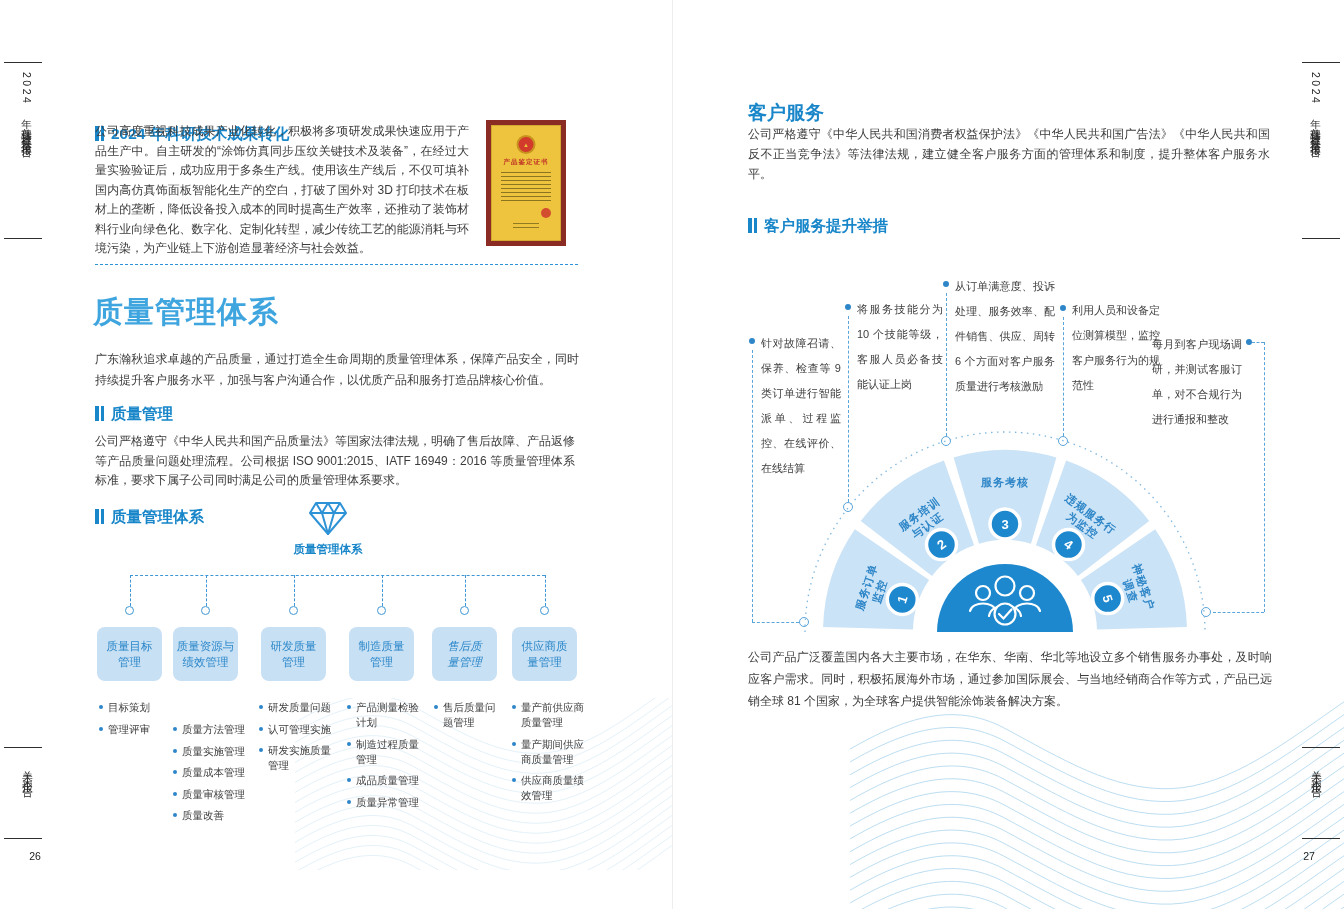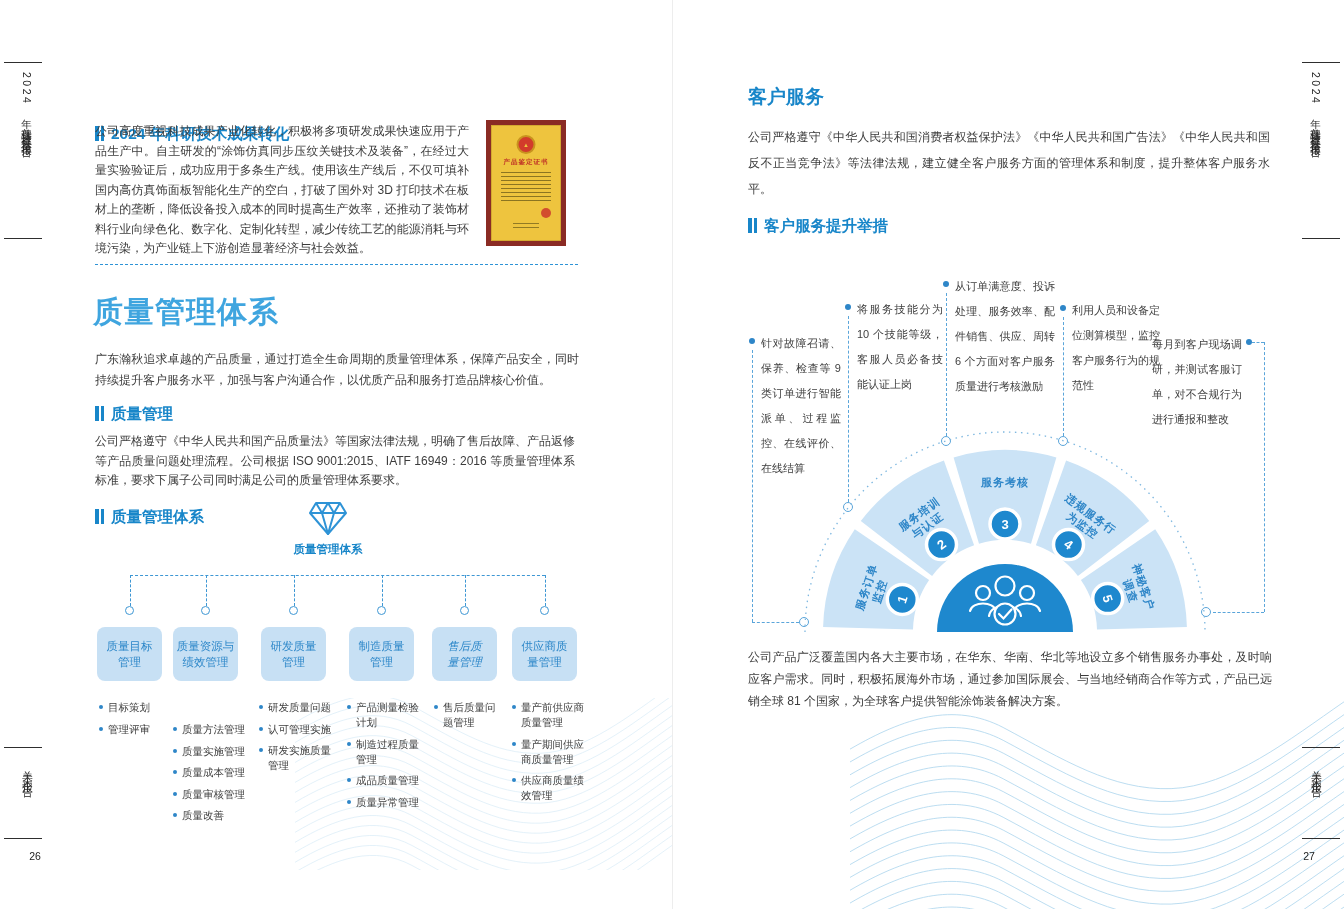--- a/index.html
+++ b/index.html
@@ -10,21 +10,21 @@
   .sline{position:absolute;height:1px;background:#2e2e2e;width:38px;}
   .vtext{position:absolute;writing-mode:vertical-rl;font-size:10.5px;letter-spacing:2.5px;color:#222;}
   .pnum{position:absolute;font-size:10.5px;color:#222;width:22px;text-align:center;}
   .seam{position:absolute;left:672px;top:0;width:1px;height:909px;background:#ededed;}
   
   .sec-h{position:absolute;font-size:15.5px;font-weight:bold;color:#1886C9;white-space:nowrap;}
   .marker{display:inline-block;width:9px;height:15px;margin-right:7px;
           background:linear-gradient(90deg,#1886C9 0 4.5px,transparent 4.5px 6.5px,#1886C9 6.5px 9px);
           vertical-align:-1.5px;}
   .big-h{position:absolute;font-size:30px;font-weight:bold;color:#3FA5DF;letter-spacing:1px;}
-  .mid-h{position:absolute;font-size:19px;font-weight:bold;color:#1886C9;}
+  .mid-h{position:absolute;font-size:19px;font-weight:bold;color:#1886C9;margin-top:16px;}
   .body{position:absolute;font-size:12px;line-height:19.5px;text-align:justify;color:#3c3c3c;}
   
   .dashed-sep{position:absolute;border-top:1.5px dashed #2E93D6;}
   
   .dash-h{position:absolute;border-top:1px dashed #3E97D4;}
   .dash-v{position:absolute;border-left:1px dashed #3E97D4;}
   .node{position:absolute;width:7px;height:7px;border:1.5px solid #3E97D4;border-radius:50%;background:#fff;}
   .qbox{position:absolute;width:65px;height:54px;background:#C7E0F4;border-radius:8px;
         color:#2D87C9;font-size:11.5px;line-height:16px;text-align:center;
         display:flex;flex-direction:column;justify-content:center;font-weight:500;}
@@ -288,21 +288,21 @@
 
   <div class="sline" style="left:1302px;top:62px;"></div>
   <div class="vtext" style="left:1309px;top:72px;height:160px;">2024 年 普瑞特社会责任报告</div>
   <div class="sline" style="left:1302px;top:238px;"></div>
   <div class="sline" style="left:1302px;top:747px;"></div>
   <div class="vtext" style="left:1310px;top:762px;height:72px;letter-spacing:4px;">关于本报告</div>
   <div class="sline" style="left:1302px;top:838px;"></div>
   <div class="pnum" style="left:1298px;top:850px;">27</div>
 
   <div class="mid-h" style="left:748px;top:84px;">客户服务</div>
-  <div class="body" style="left:748px;top:124px;width:522px;line-height:26px;">公司严格遵守《中华人民共和国消费者权益保护法》《中华人民共和国广告法》《中华人民共和国反不正当竞争法》等法律法规，建立健全客户服务方面的管理体系和制度，提升整体客户服务水平。</div>
+  <div class="body" style="left:748px;top:124px;width:522px;line-height:20px;">公司严格遵守《中华人民共和国消费者权益保护法》《中华人民共和国广告法》《中华人民共和国反不正当竞争法》等法律法规，建立健全客户服务方面的管理体系和制度，提升整体客户服务水平。</div>
 
   <div class="sec-h" style="left:748px;top:216px;">
     <span class="marker"></span><span>客户服务提升举措</span>
   </div>
 
   <div class="cdot" style="left:749px;top:338px;"></div>
   <div class="callout" style="left:761px;top:331px;width:80px;">针对故障召请、保养、检查等 9 类订单进行智能派单、过程监控、在线评价、在线结算</div>
   <div class="cline-v" style="left:752px;top:350px;height:272px;"></div>
   <div class="cline-h" style="left:752px;top:622px;width:47px;"></div>
   <div class="anode" style="left:799px;top:617px;"></div>

